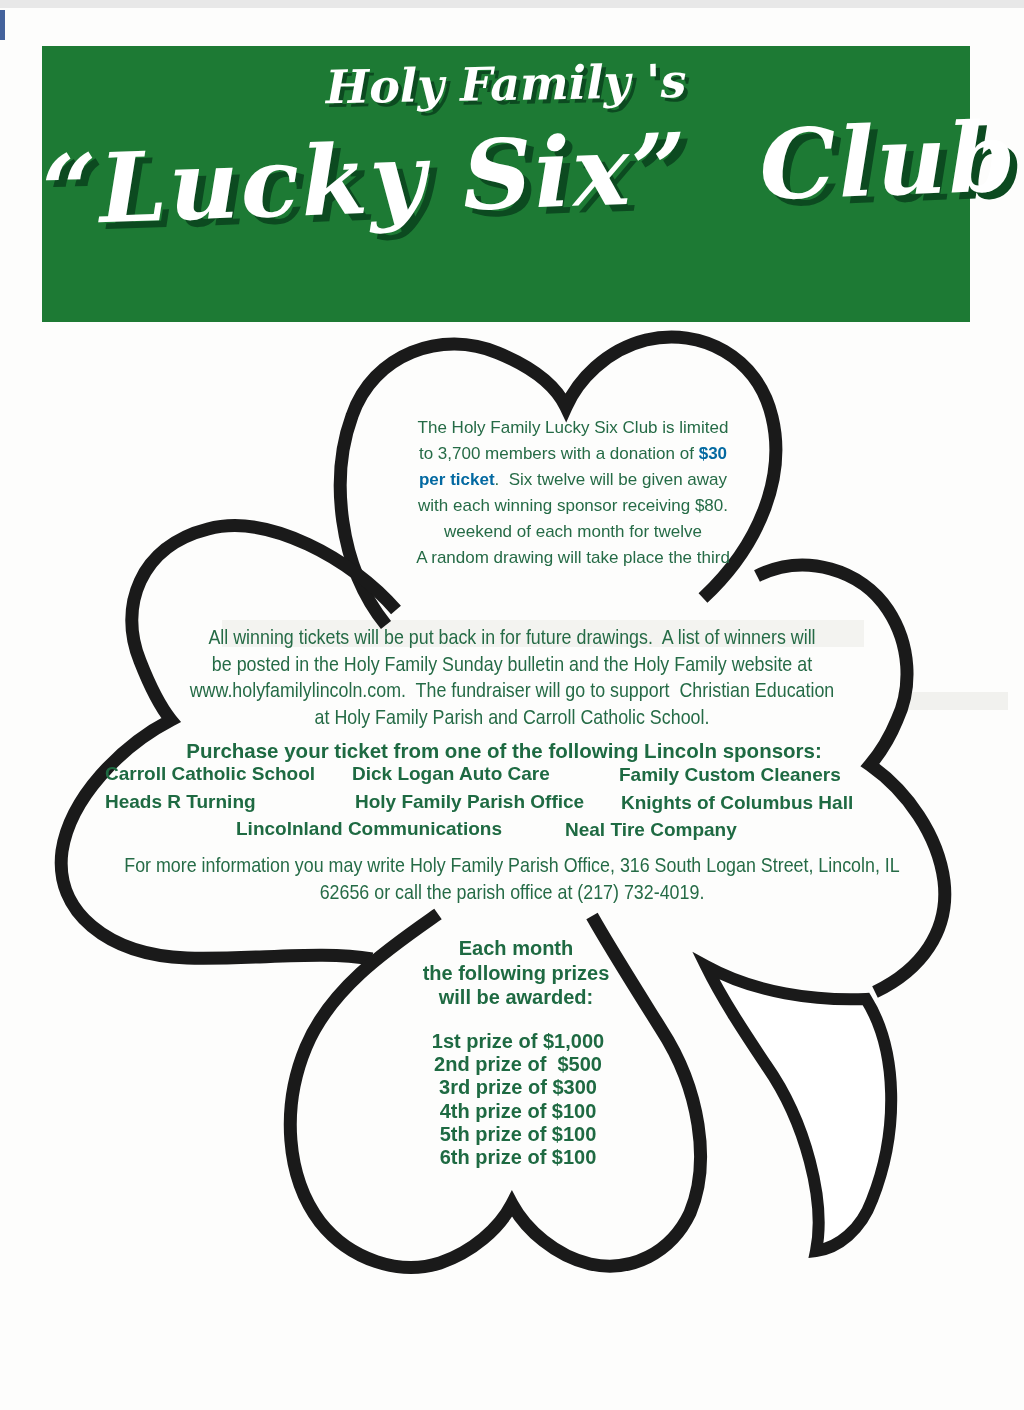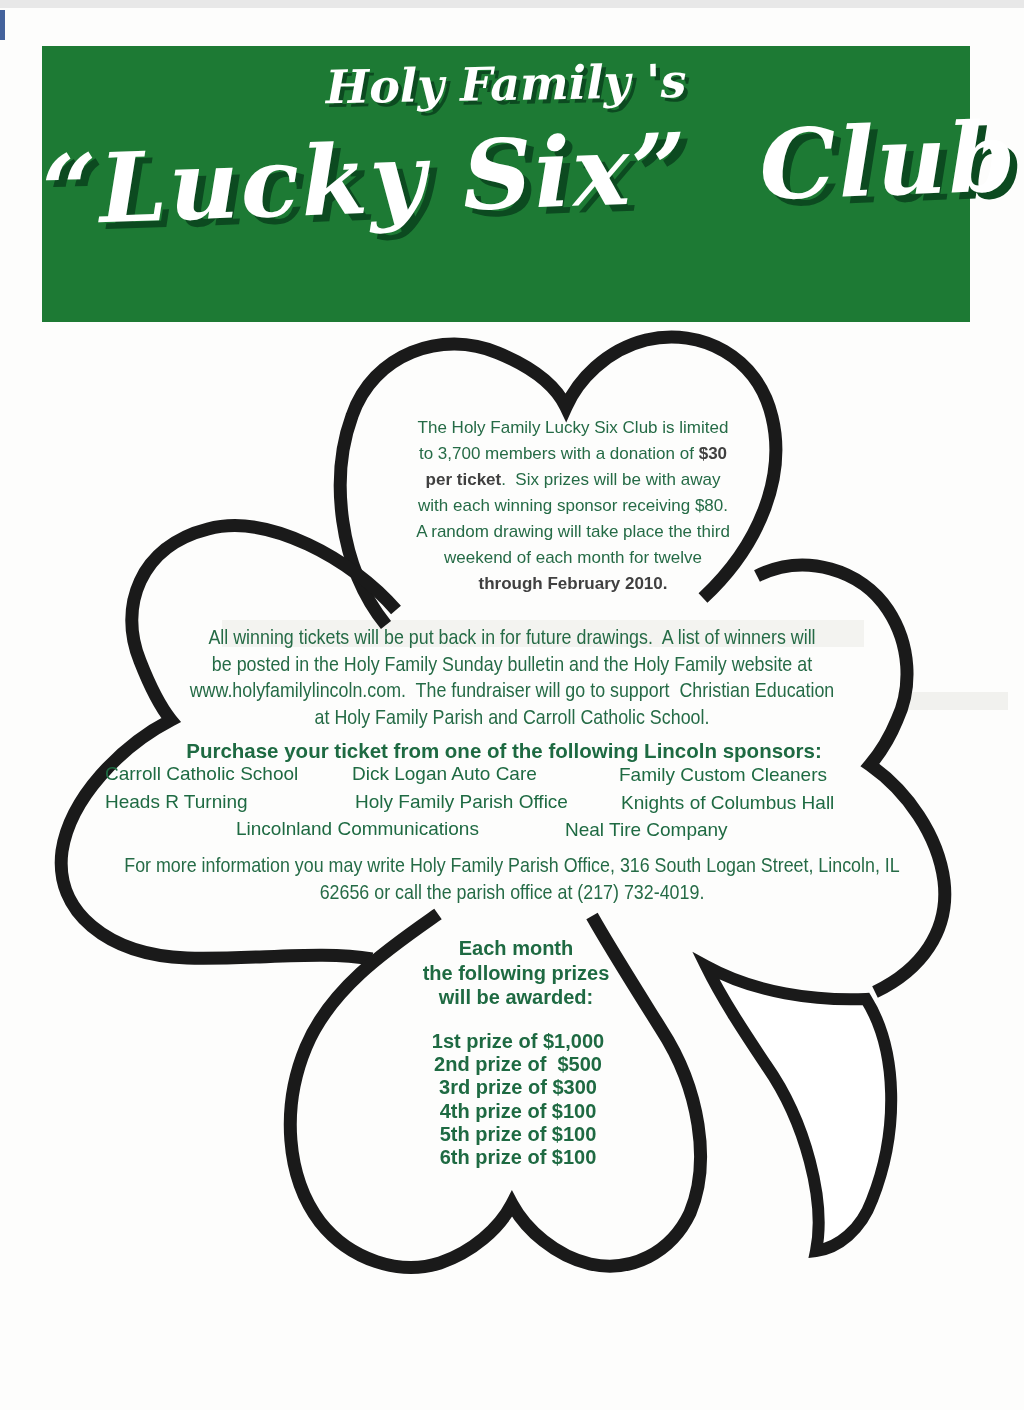--- a/index.html
+++ b/index.html
@@ -40,35 +40,35 @@
   .corner-mark{left:0;top:2px;width:5px;height:30px;background:#44639c;}
   .bottom-strip{left:0;top:1403px;width:152px;height:7px;
     background:linear-gradient(90deg,#3c4250,#9aa0ab 70%,#fdfdfc);}
   
   .gtxt{color:#256b46;}
   .intro{
     left:340px;top:407px;width:466px;
     text-align:center;font-size:17px;line-height:26px;
   }
   .intro div{white-space:pre;}
-  .intro b,.bold{font-weight:bold;color:#404040;}
+  .intro b,.bold{font-weight:bold;color:#0369a1;}
   .condensed{
     left:0;top:0;width:1024px;text-align:center;
     font-size:21px;line-height:26.5px;
     transform:scaleX(0.85);transform-origin:512px 0;
   }
   .condensed div{white-space:pre;}
   .drawings{top:616px;}
   .info{top:843px;line-height:27px;}
   .purchase{
     left:0;top:731px;width:1008px;text-align:center;
     font-weight:bold;font-size:20.5px;color:#1e6a42;
   }
   .sponsor{
-    position:absolute;font-weight:normal;font-size:19px;color:#1e6a42;
+    position:absolute;font-weight:bold;font-size:19px;color:#1e6a42;
     white-space:pre;
   }
   .sp1{left:105px;top:755px}.sp2{left:352px;top:755px}.sp3{left:619px;top:756px}
   .sp4{left:105px;top:783px}.sp5{left:355px;top:783px}.sp6{left:621px;top:784px}
   .sp7{left:236px;top:810px}.sp8{left:565px;top:811px}
   .prizes-head{
     left:0;top:928px;width:1032px;text-align:center;
     font-weight:bold;font-size:20px;line-height:24.5px;color:#1e6a42;
   }
   .prizes-list{
@@ -112,25 +112,24 @@
   </svg>
 
   <div class="abs banner">
     <div class="banner-sub">Holy Family 's</div>
     <div class="banner-title">“Lucky Six”  Club</div>
   </div>
 
   <div class="abs intro gtxt">
     <div><span>The Holy Family Lucky Six Club is limited</span></div>
     <div><span>to 3,700 members with a donation of </span><b>$30</b></div>
-    <div><b>per ticket</b><span>.  Six prizes will be with away</span></div>
+    <div><b>per ticket</b><span>.  Six twelve will be given away</span></div>
     <div><span>with each winning sponsor receiving $80.</span></div>
+    <div><span>weekend of each month for twelve</span></div>
     <div><span>A random drawing will take place the third</span></div>
-    <div><span>weekend of each month for twelve</span></div>
-    <div><b>through February 2010.</b></div>
   </div>
 
   <div class="abs condensed drawings gtxt">
     <div>All winning tickets will be put back in for future drawings.  A list of winners will</div>
     <div>be posted in the Holy Family Sunday bulletin and the Holy Family website at</div>
     <div>www.holyfamilylincoln.com.  The fundraiser will go to support  Christian Education</div>
     <div>at Holy Family Parish and Carroll Catholic School.</div>
   </div>
 
   <div class="abs purchase">Purchase your ticket from one of the following Lincoln sponsors:</div>

